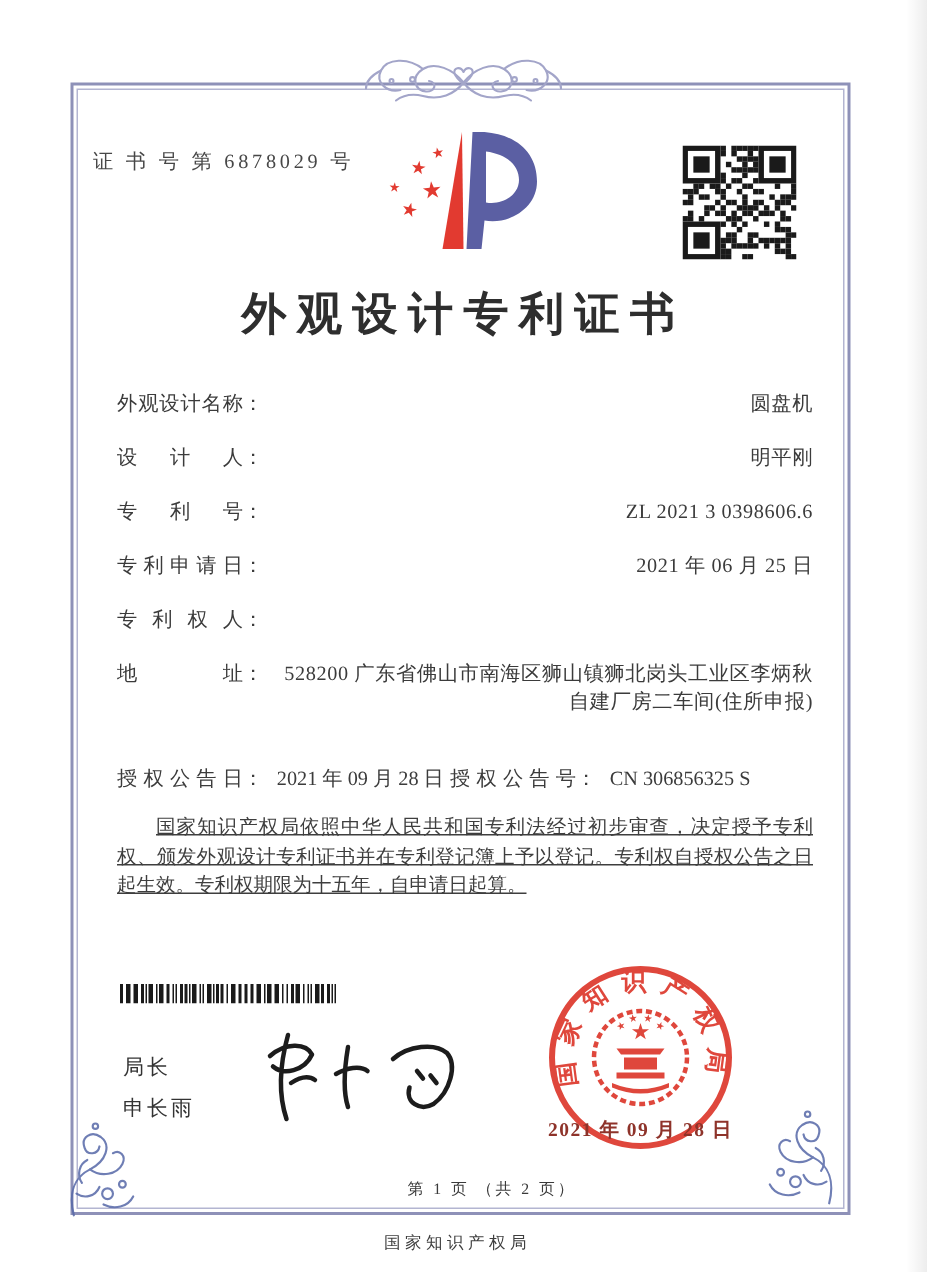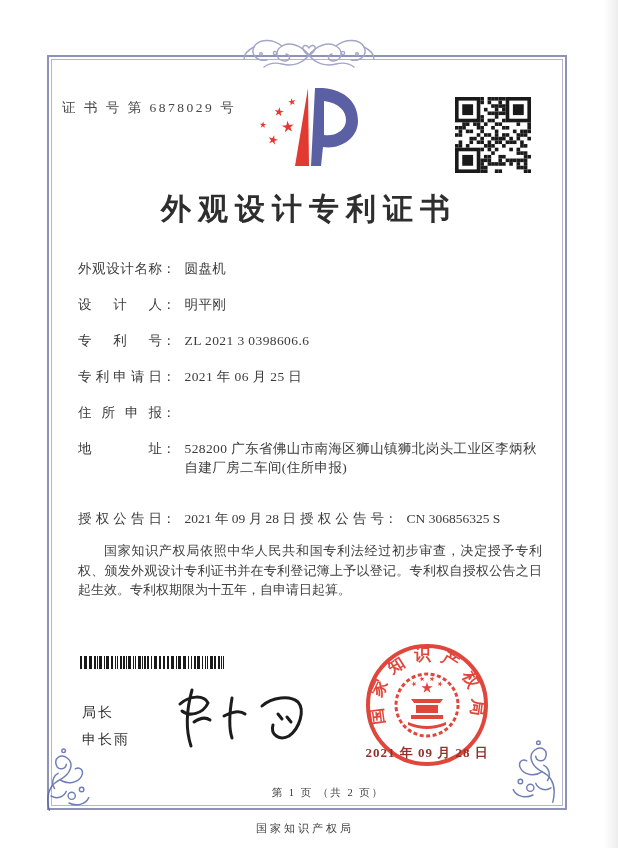--- a/index.html
+++ b/index.html
@@ -11,26 +11,26 @@
   .frame-inner{position:absolute;inset:2px;border:1px solid #b3b5d1;}
   .cert-no{position:absolute;left:62px;top:99px;font-size:13.5px;letter-spacing:2.5px;color:#474747;}
   .logo{position:absolute;left:246px;top:84px;}
   .qr{position:absolute;left:455px;top:97px;width:76px;height:76px;}
   .title{position:absolute;left:0;right:0;top:189px;text-align:center;font-size:30px;
          font-weight:700;letter-spacing:7px;color:#2e2e2e;}
   .content{position:absolute;left:78px;top:259px;width:464px;font-size:13.5px;color:#3b3b3b;}
   .field-row{display:flex;margin-bottom:17px;line-height:19px;}
   .lbl{width:84px;flex:none;text-align:justify;text-align-last:justify;}
   .colon{flex:none;margin-right:9px;}
-  .val{flex:1;letter-spacing:0.4px;}
+  .val{flex:1;letter-spacing:0.4px;text-align:right;}
   .grant-row{display:flex;line-height:19px;margin-bottom:0;}
   .grant-grp{display:flex;margin-top:15px;}
   .grant-left{width:222px;flex:none;}
   .paras{margin-top:13px;font-size:13px;}
-  .paras p{margin:0;text-indent:2em;text-align:justify;line-height:19.5px;color:#3e3e3e;}
+  .paras p{margin:0;text-indent:2em;text-align:justify;line-height:19.5px;color:#3e3e3e;text-decoration:underline;}
   .barcode{position:absolute;left:80px;top:656px;}
   .director{position:absolute;left:82px;top:699px;font-size:14px;line-height:27px;
             letter-spacing:2px;color:#333;}
   .signature{position:absolute;left:170px;top:676px;}
   .seal{position:absolute;left:362px;top:640px;}
   .seal-date{position:absolute;left:352px;top:744px;width:150px;text-align:center;
              color:#8e332a;font-size:13px;font-weight:600;letter-spacing:1px;}
   .flourish-top{position:absolute;left:214px;top:34px;}
   .flourish-bl{position:absolute;left:42px;top:738px;}
   .flourish-br{position:absolute;left:506px;top:730px;}
@@ -251,21 +251,21 @@
       <span class="lbl">专利号</span>
         <span class="colon">：</span>
         <span class="val">ZL 2021 3 0398606.6</span>
     </div>
     <div class="field-row">
       <span class="lbl">专利申请日</span>
         <span class="colon">：</span>
         <span class="val">2021 年 06 月 25 日</span>
     </div>
     <div class="field-row">
-      <span class="lbl">住所申报</span>
+      <span class="lbl">专利权人</span>
         <span class="colon">：</span>
     </div>
     <div class="field-row">
       <span class="lbl">地址</span>
         <span class="colon">：</span>
         <span class="val">528200 广东省佛山市南海区狮山镇狮北岗头工业区李炳秋自建厂房二车间(住所申报)</span>
     </div>
 
     <div class="grant-row">
       <span class="grant-grp grant-left">

